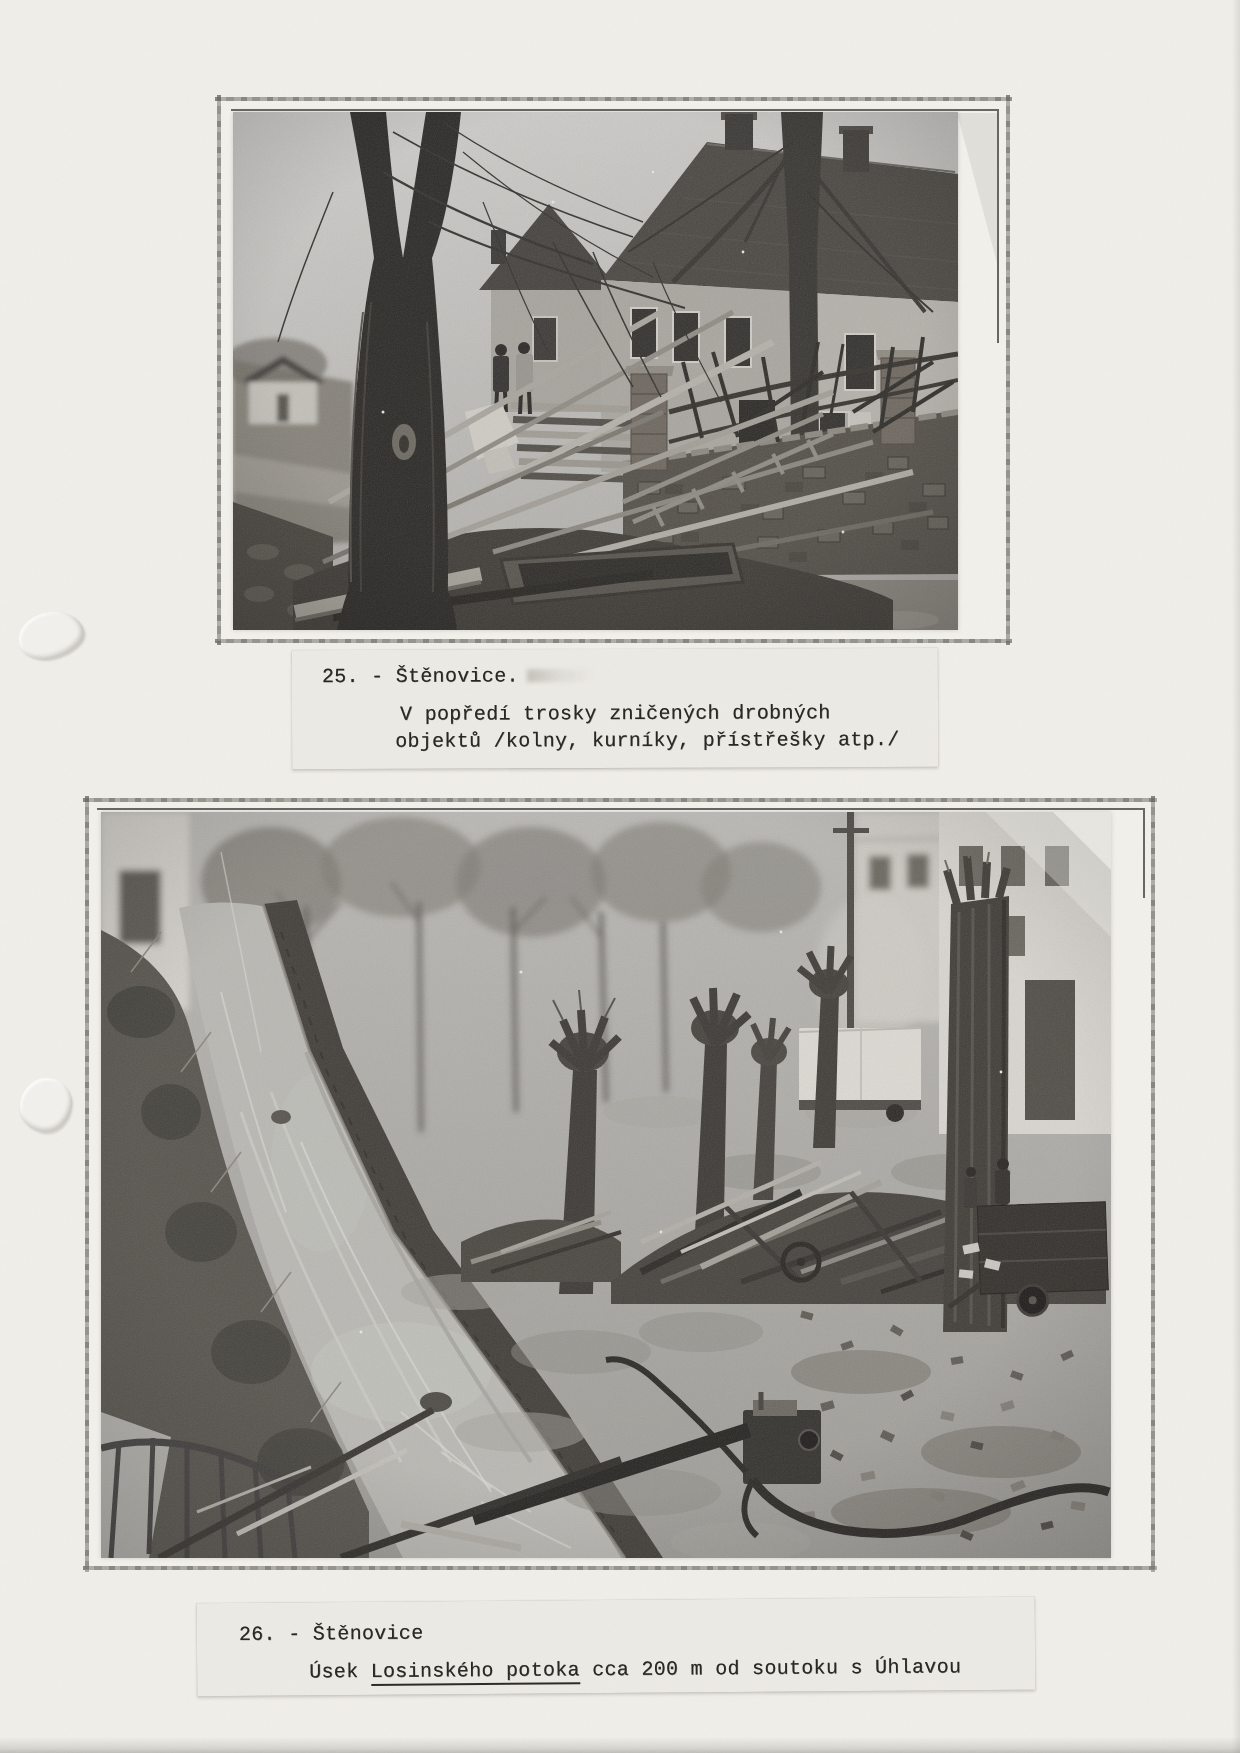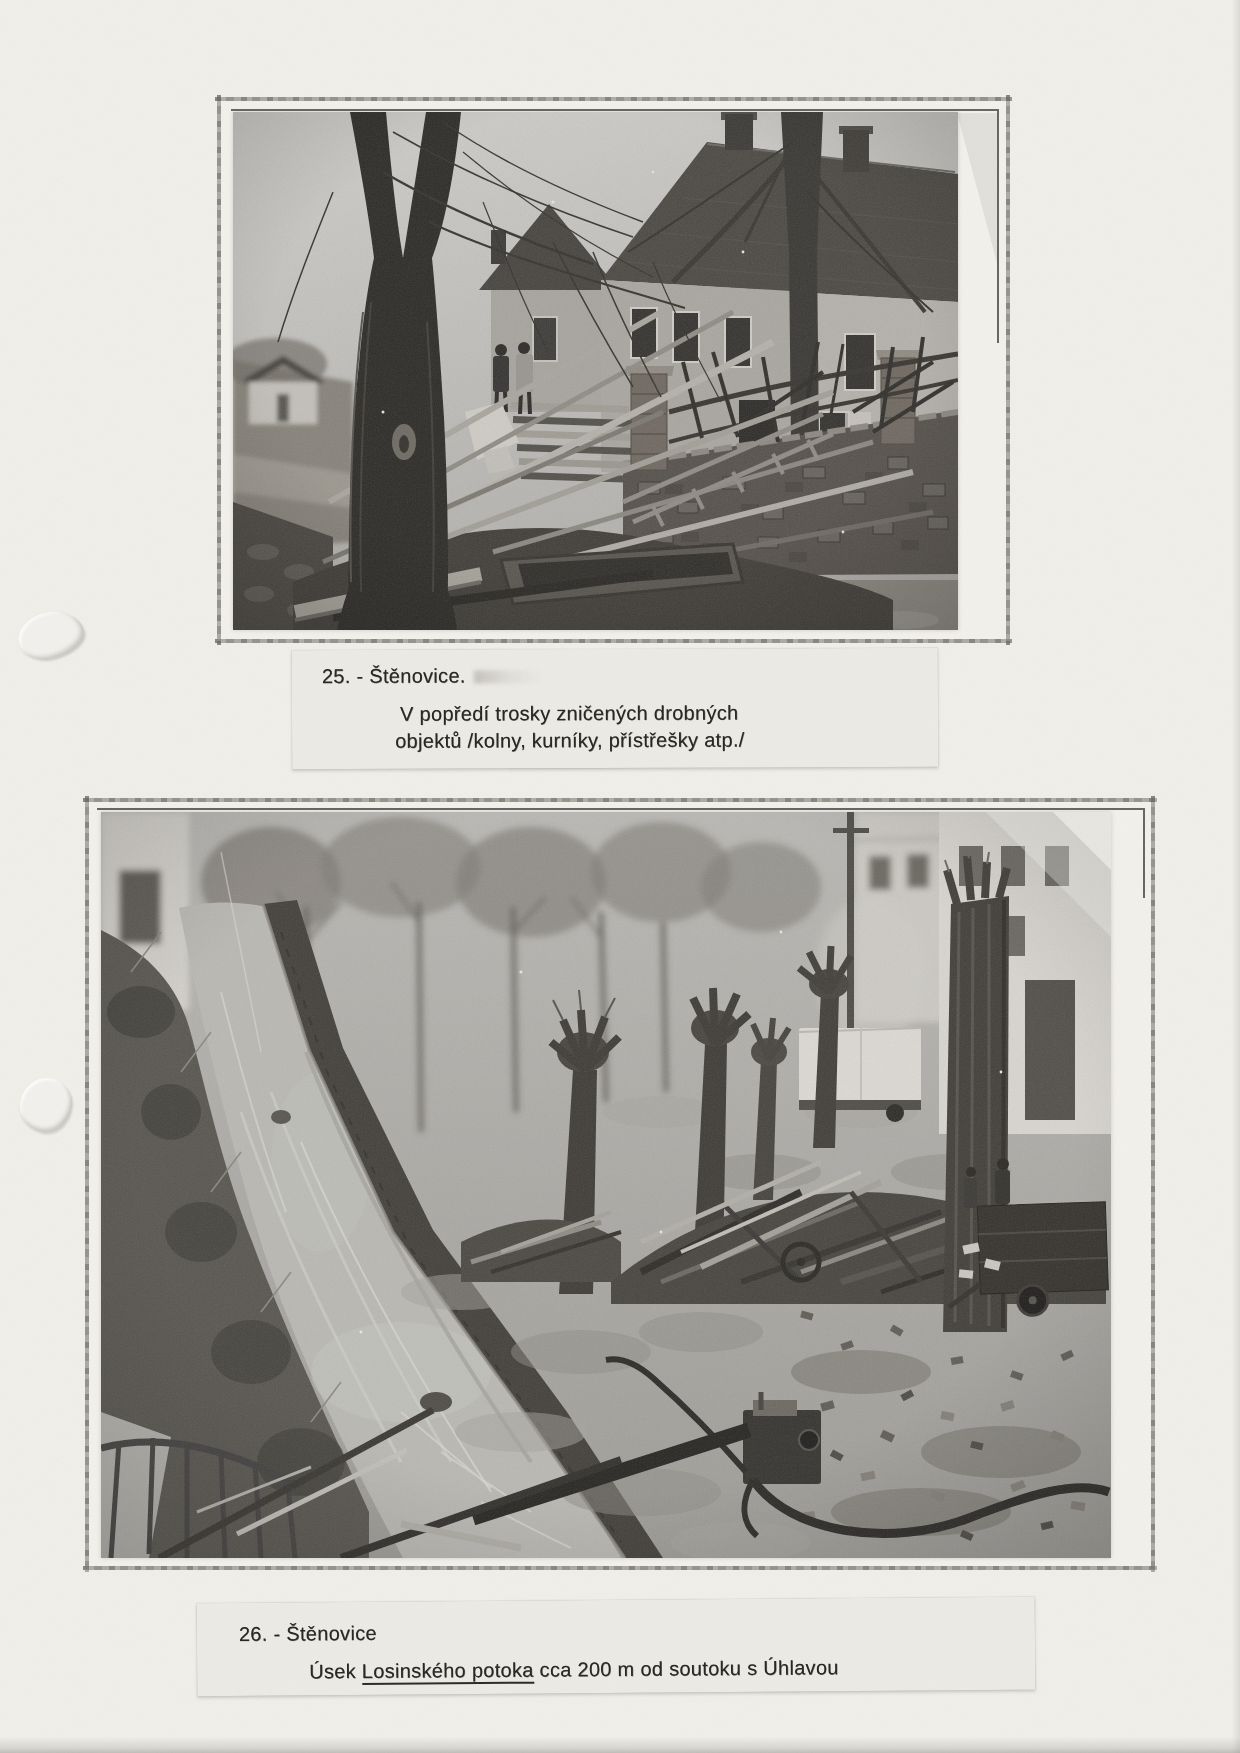--- a/index.html
+++ b/index.html
@@ -1,19 +1,19 @@
 <!DOCTYPE html>
 <html><head>
 <meta charset="utf-8">
 <style>
   html,body{margin:0;padding:0;background:#d8d6d1;}
   .page{
     position:relative;width:1240px;height:1753px;margin:0 auto;
     background:#f1efea;overflow:hidden;
-    font-family:Liberation Sans, sans-serif;
+    font-family:Liberation Mono, monospace;
   }
   
   .paper-noise{position:absolute;left:0;top:0;width:1240px;height:1753px;opacity:.05;pointer-events:none;z-index:40;}
   .page-bottom-edge{position:absolute;left:0;right:0;bottom:0;height:16px;z-index:30;
     background:linear-gradient(to bottom,rgba(0,0,0,0) 0%,rgba(150,148,142,.28) 70%,rgba(118,116,110,.4) 100%);}
   .page-right-edge{position:absolute;top:0;bottom:0;right:0;width:8px;z-index:30;
     background:linear-gradient(to right,rgba(0,0,0,0),rgba(140,138,132,.2));}
   .emboss{position:absolute;background:#f3f1ed;z-index:5;}
   .emboss.e1{left:18px;top:612px;width:66px;height:46px;transform:rotate(-14deg);
     border-radius:48% 52% 55% 45% / 52% 58% 42% 48%;

